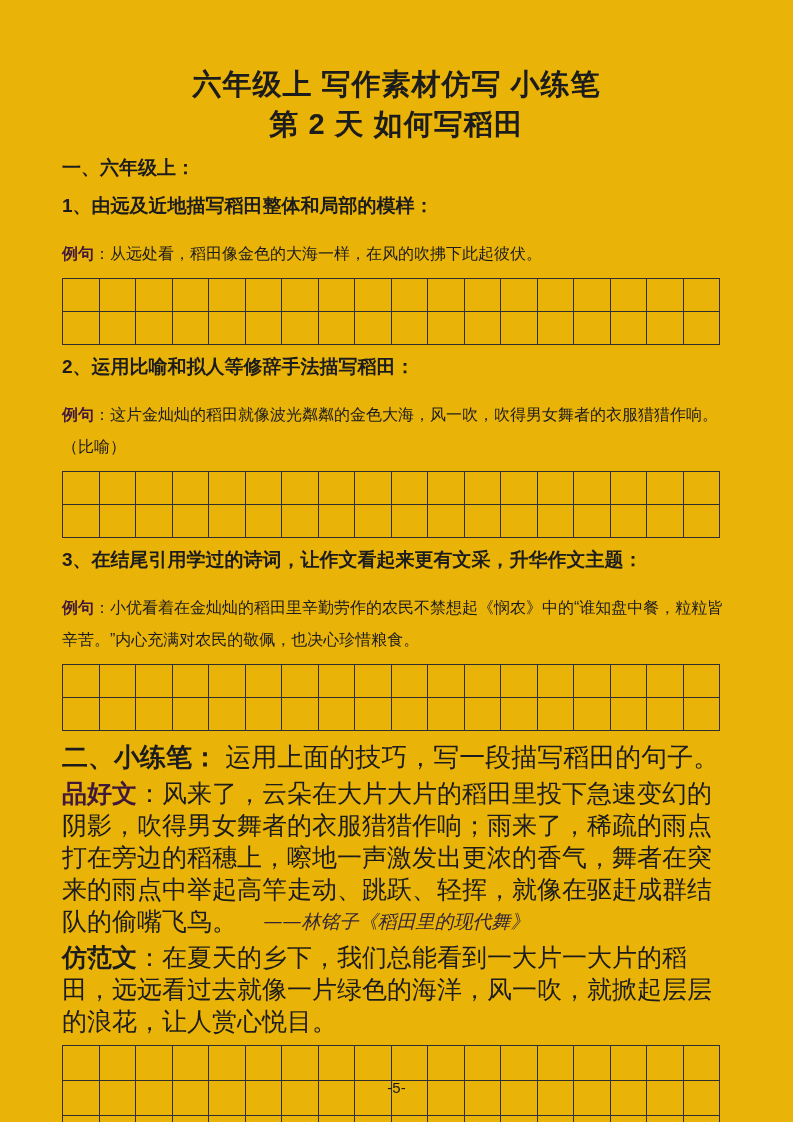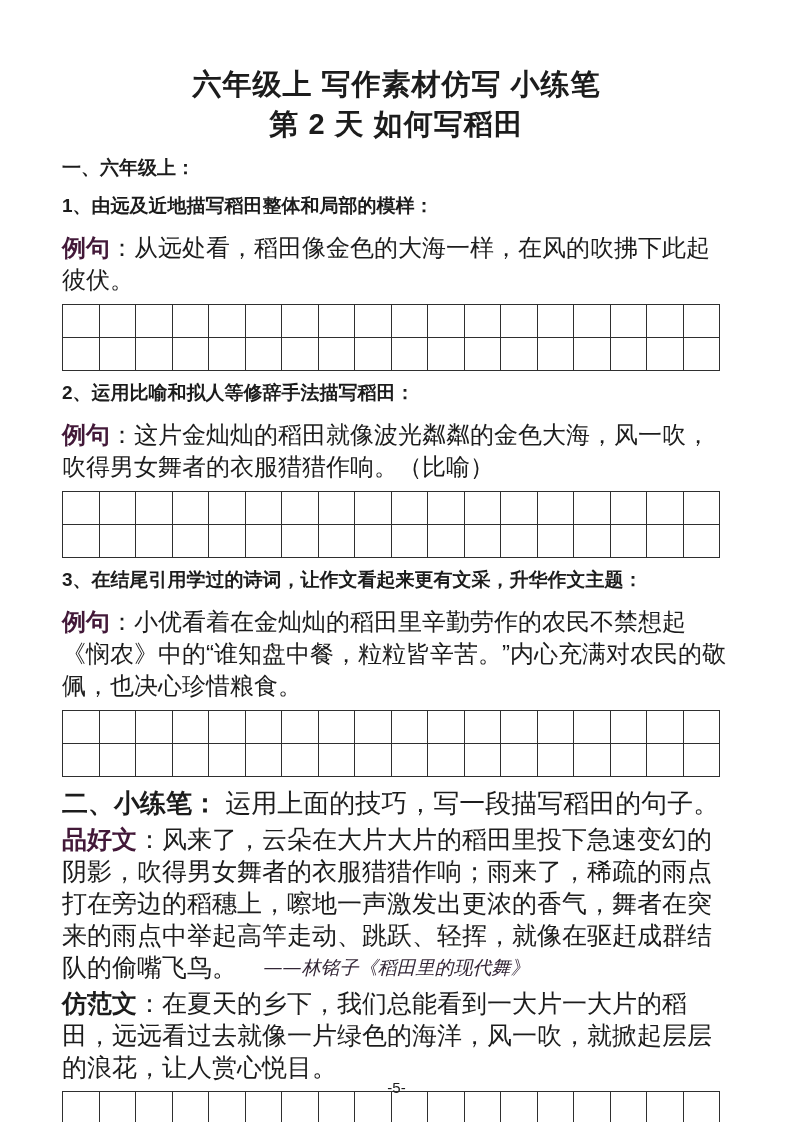--- a/index.html
+++ b/index.html
@@ -1,32 +1,32 @@
 <!DOCTYPE html>
 <html><head>
 <meta charset="utf-8">
 <style>
   html, body { margin: 0; padding: 0; background: #e8e8e8; }
   .page {
     position: relative;
     width: 793px;
     height: 1122px;
     margin: 0 auto;
-    background: #ffffff;
+    background: #eab308;
     font-family: "Liberation Sans", "DejaVu Sans", sans-serif;
     color: #1c1c1c;
     box-sizing: border-box;
     padding: 64px 62px 0 62px;
     overflow: hidden;
   }
   .title { text-align: center; font-weight: bold; font-size: 29px; line-height: 40px; letter-spacing: 1px; }
   .sec-heading { font-weight: bold; font-size: 19px; line-height: 32px; margin-top: 8px; }
   .item { margin-top: 6px; }
   .item-heading { font-weight: bold; font-size: 19px; line-height: 32px; }
-  .example { font-size: 24px; line-height: 32px; margin-top: 10px; }
+  .example { font-size: 16px; line-height: 32px; margin-top: 16px; }
   .label-accent { color: #421838; font-weight: bold; }
   .label-plain { color: #1c1c1c; font-weight: bold; }
   .grid { margin-top: 8px; width: 657px; border-right: 1.5px solid #2f2f2f; border-bottom: 1.5px solid #2f2f2f; }
   .grid-row { display: flex; }
   .grid-cell { flex: 1 1 auto; border-left: 1px solid #2f2f2f; border-top: 1px solid #2f2f2f; }
   .grid-2 .grid-cell { height: 32px; }
   .grid-4 .grid-cell { height: 34px; }
   .practice-heading { font-size: 26px; line-height: 32px; margin-top: 10px; }
   .paragraph { font-size: 25px; line-height: 32px; margin-top: 4px; }
   .attribution {

